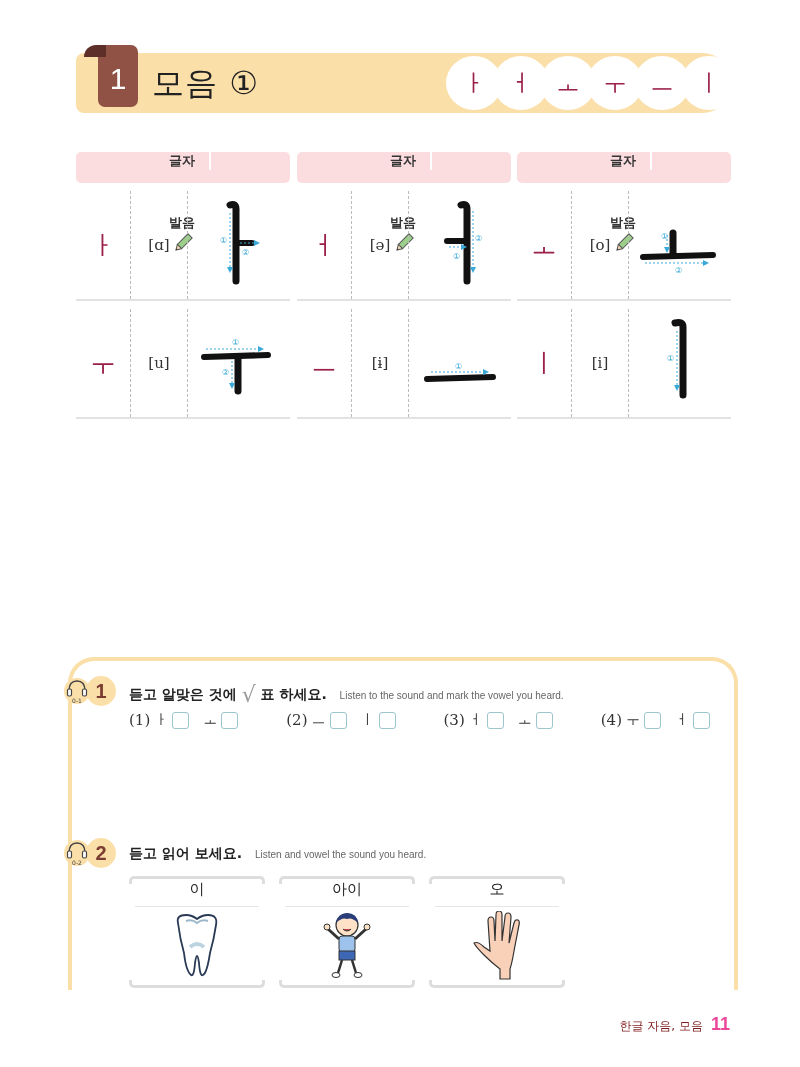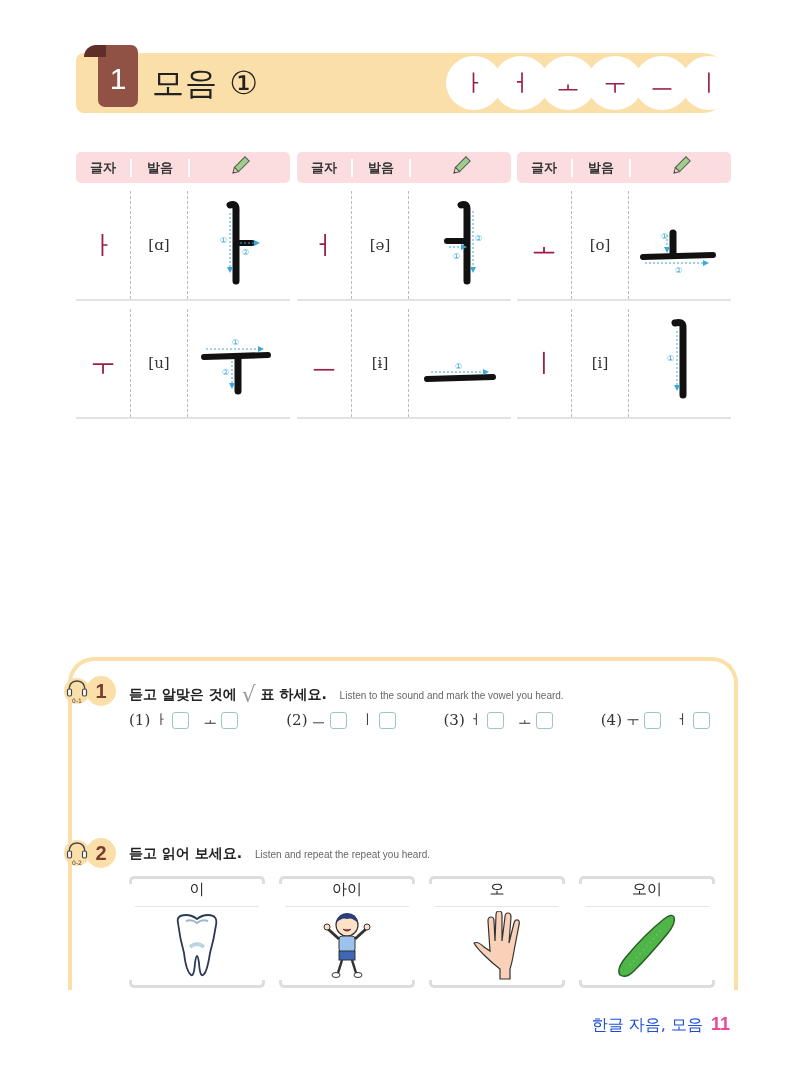--- a/index.html
+++ b/index.html
@@ -16,23 +16,23 @@
               background:#5e2f28; border-radius:12px 0 0 0; }
   .chap-title { position:absolute; left:152px; top:62px; font-size:32px; color:#222; letter-spacing:1px; }
   .vowel-bubbles { position:absolute; left:446px; top:56px; height:54px; display:flex; }
   .bubble { width:56px; height:54px; border-radius:50%; background:#fff; margin-left:-9px;
             display:flex; align-items:center; justify-content:center; font-size:24px; color:#9a1f4a; }
   .bubble:first-child { margin-left:0; }
 
   
   .vtable { position:absolute; top:152px; width:214px; }
   .vhead { height:31px; background:#fbdde0; border-radius:5px; display:flex; align-items:center;
-           font-size:13px; font-weight:bold; color:#333; }
+           font-size:13px; font-weight:bold; color:#333;flex-direction:column; }
   .vhead .c1 { width:54px; text-align:center; border-right:2px solid #fff; }
-  .vhead .c2 { width:56px; text-align:center; border-right:2px solid #fff; }
+  .vhead .c2 { width:56px; text-align:center; border-right:2px solid #fff;margin-top:44px; }
   .vhead .c3 { flex:1; text-align:center; }
   .vrow { height:108px; display:flex; border-bottom:2px solid #e2e2e2; margin-top:8px; }
   .vrow .c1 { width:54px; border-right:1px dashed #bbb; display:flex; align-items:center; justify-content:center;
               font-size:26px; color:#9a1f4a; }
   .vrow .c2 { width:56px; border-right:1px dashed #bbb; display:flex; align-items:center; justify-content:center;
               font-family:"DejaVu Serif", serif; font-size:15px; color:#333; }
   .vrow .c3 { flex:1; position:relative; }
   .stroke-svg { position:absolute; left:0; top:0; width:104px; height:100px; }
 
   
@@ -57,21 +57,21 @@
 
   .cards { position:absolute; top:876px; left:129px; display:flex; }
   .card { width:136px; height:112px; margin-right:14px; position:relative; }
   .card .frame-top { position:absolute; left:0; top:0; width:136px; height:8px; border:3px solid #ddd; border-bottom:none; border-radius:5px 5px 0 0; box-sizing:border-box; }
   .card .frame-bot { position:absolute; left:0; bottom:0; width:136px; height:8px; border:3px solid #ddd; border-top:none; border-radius:0 0 5px 5px; box-sizing:border-box; }
   .card .label { position:absolute; top:4px; left:0; width:100%; text-align:center; font-size:15px; color:#222; }
   .card .sep { position:absolute; left:6px; right:6px; top:30px; border-top:1px solid #e6e6e6; }
   .card .pic { position:absolute; top:34px; left:0; width:100%; height:72px; display:flex; align-items:center; justify-content:center; }
 
   .footer { position:absolute; top:1014px; right:70px; display:flex; align-items:baseline; }
-  .footer .ftext { font-size:16px; color:#1d4ed8; margin-right:8px; }
+  .footer .ftext { font-size:12px; color:#7f1d1d; margin-right:8px; }
   .footer .fpage { font-size:18px; font-weight:bold; color:#ec4899; font-family:"Liberation Sans", sans-serif; }
 </style>
 </head>
 <body>
 
 <div class="banner"></div>
 <div class="chap-tab">
     <span>1</span>
   </div>
 <div class="chap-title">모음 ①</div>
@@ -280,21 +280,21 @@
       <path d="M5 14 Q5 4 13 4 Q21 4 21 14" stroke="#444" stroke-width="1.4" fill="none"></path>
       <rect x="3.5" y="12" width="4" height="7" rx="1.5" fill="#fff" stroke="#444" stroke-width="1.2"></rect>
       <rect x="18.5" y="12" width="4" height="7" rx="1.5" fill="#fff" stroke="#444" stroke-width="1.2"></rect>
       <text x="13" y="26" font-size="6" fill="#444" text-anchor="middle">0-2</text>
     </svg>
   </div>
   <div class="qnum">2</div>
 </div>
 <div class="q-title" style="left:129px; top:845px;">
   <span>듣고 읽어 보세요.</span>
-  <span class="q-sub">Listen and repeat the repeat you heard.</span>
+  <span class="q-sub">Listen and vowel the sound you heard.</span>
 </div>
 
 <div class="cards">
   <div class="card">
     <div class="frame-top"></div>
       <div class="frame-bot"></div>
     <div class="label">이</div>
     <div class="sep"></div>
     <div class="pic">
       <svg width="50" height="66" viewBox="0 0 50 66">
@@ -331,30 +331,18 @@
     <div class="frame-top"></div>
       <div class="frame-bot"></div>
     <div class="label">오</div>
     <div class="sep"></div>
     <div class="pic">
       <svg width="54" height="70" viewBox="0 0 54 70">
         <path d="M30 68 L30 58 Q22 52 14 44 Q6 36 4 32 Q8 30 14 36 L20 40 L18 10 Q18 6 21 6 Q24 6 24 10 L25 30 L26 4 Q26 0 29 0 Q32 0 32 4 L32 30 L35 6 Q35 2 38 2 Q41 2 41 6 L39 32 L44 12 Q45 8 48 9 Q50 10 49 14 L44 40 Q42 52 40 58 L40 68 Z" fill="#f9d0b8" stroke="#333" stroke-width="1.2"></path>
       </svg>
     </div>
   </div>
-  <div class="card">
-    <div class="frame-top"></div>
-      <div class="frame-bot"></div>
-    <div class="label">오이</div>
-    <div class="sep"></div>
-    <div class="pic">
-      <svg width="66" height="70" viewBox="0 0 66 70">
-        <path d="M6 64 Q2 58 12 46 Q30 24 50 8 Q58 2 60 6 Q62 12 54 22 Q36 44 20 60 Q12 68 6 64 Z" fill="#4fb548" stroke="#245c22" stroke-width="1.4"></path>
-        <path d="M16 54 Q30 38 48 18" stroke="#7fd170" stroke-width="1.5" fill="none" stroke-dasharray="1,4"></path>
-      </svg>
-    </div>
-  </div>
 </div>
 
 <div class="footer">
   <span class="ftext">한글 자음, 모음</span>
   <span class="fpage">11</span>
 </div>
 
 </body></html>

